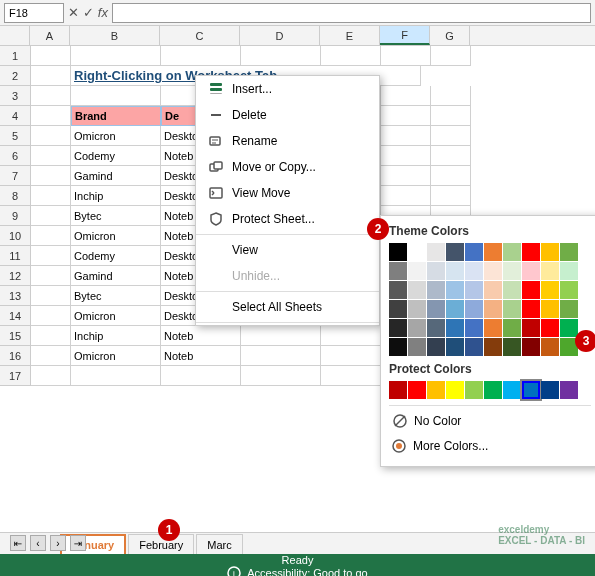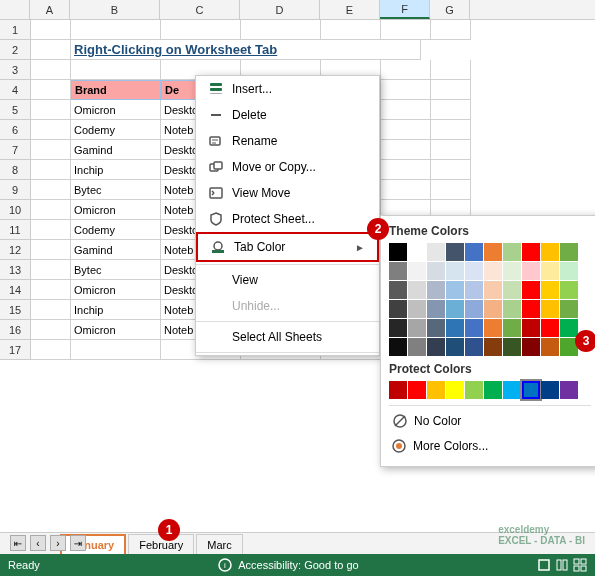--- a/index.html
+++ b/index.html
@@ -33,21 +33,21 @@
     .title-cell { color: #1f4e79; font-weight: bold; font-size: 13px; text-decoration: underline; }
 
     
     .tab-bar { position: absolute; bottom: 22px; left: 0; right: 0; height: 22px; background: #f3f3f3; border-top: 1px solid #ccc; display: flex; align-items: flex-end; padding-left: 60px; gap: 0; }
     .tab-nav { display: flex; align-items: center; gap: 4px; position: absolute; left: 10px; bottom: 0; height: 22px; }
     .tab-nav-btn { width: 16px; height: 16px; background: #e0e0e0; border: 1px solid #aaa; display: flex; align-items: center; justify-content: center; cursor: pointer; font-size: 10px; }
     .sheet-tab { height: 20px; padding: 0 10px; border: 1px solid #ccc; border-bottom: none; background: #f3f3f3; display: flex; align-items: center; cursor: pointer; font-size: 11px; margin-right: 2px; }
     .sheet-tab.active { background: #fff; border: 2px solid #e07b39; border-bottom: none; font-weight: bold; }
 
     
-    .status-bar { position: absolute; bottom: 0; left: 0; right: 0; height: 22px; background: #217346; color: #fff; display: flex; align-items: center; padding: 0 8px; font-size: 11px; justify-content: space-between; }
+    .status-bar { position: absolute; bottom: 0; left: 0; right: 0; height: 22px; background: #217346; color: #fff; display: flex; align-items: center; padding: 0 8px; font-size: 11px; justify-content: space-between; flex-direction: column; }
 
     
     .context-menu { position: absolute; top: 75px; left: 195px; width: 185px; background: #fff; border: 1px solid #ccc; box-shadow: 2px 2px 8px rgba(0,0,0,0.3); z-index: 100; }
     .ctx-item { padding: 5px 12px; cursor: pointer; font-size: 12px; display: flex; align-items: center; gap: 8px; }
     .ctx-item.disabled { color: #aaa; cursor: default; }
     .ctx-item.highlighted { border: 2px solid #c00; }
     .ctx-separator { height: 1px; background: #ddd; margin: 2px 0; }
     .ctx-icon { width: 16px; height: 16px; display: flex; align-items: center; justify-content: center; font-size: 11px; flex-shrink: 0; }
 
     
@@ -63,20 +63,29 @@
     .callout { position: absolute; width: 22px; height: 22px; border-radius: 50%; background: #c00; color: #fff; font-size: 12px; font-weight: bold; display: flex; align-items: center; justify-content: center; z-index: 200; }
 
     
     .watermark { position: absolute; bottom: 30px; right: 10px; opacity: 0.5; font-size: 10px; color: #1a6b3a; font-weight: bold; }
   </style>
 </head>
 <body>
 
 <div class="spreadsheet">
 
+  <div class="formula-bar">
+    <input class="name-box" value="F18" readonly="" style="">
+    <div class="formula-icons">
+      <span>✕</span>
+      <span>✓</span>
+      <span style="font-style:italic;">fx</span>
+    </div>
+    <input class="formula-input" value="" readonly="" style="">
+  </div>
 
   <div class="col-headers">
     <div class="col-header" style="width:30px; border-right:1px solid #ccc;"></div>
     <div class="col-header" style="width:40px;">A</div>
     <div class="col-header" style="width:90px;">B</div>
     <div class="col-header" style="width:80px;">C</div>
     <div class="col-header" style="width:80px;">D</div>
     <div class="col-header" style="width:60px;">E</div>
     <div class="col-header" style="width:50px; background:#cce8ff; border-bottom:2px solid #217346;">F</div>
     <div class="col-header" style="width:40px;">G</div>
@@ -309,30 +318,20 @@
       </div>
       <span>View Move</span>
     </div>
     <div class="ctx-item">
       <div class="ctx-icon">
         <svg width="14" height="14" viewBox="0 0 14 14">
             <path d="M7 1 L12 3 L12 8 Q12 11 7 13 Q2 11 2 8 L2 3 Z" fill="none" stroke="#555" stroke-width="1.5"></path>
           </svg>
       </div>
       <span>Protect Sheet...</span>
-    </div>
-    <div class="ctx-item highlighted" style="border:2px solid #c00;">
-      <div class="ctx-icon">
-        <svg width="14" height="14" viewBox="0 0 14 14">
-            <rect x="1" y="10" width="12" height="3" fill="#217346"></rect>
-            <circle cx="7" cy="6" r="4" fill="none" stroke="#555" stroke-width="1.5"></circle>
-          </svg>
-      </div>
-      <span>Tab Color</span>
-      <span style="margin-left:auto; color:#555; font-size:10px;">►</span>
     </div>
     <div class="ctx-separator"></div>
     <div class="ctx-item">
       <div class="ctx-icon"></div>
       <span>View</span>
     </div>
     <div class="ctx-item disabled">
       <div class="ctx-icon"></div>
       <span>Unhide...</span>
     </div>

